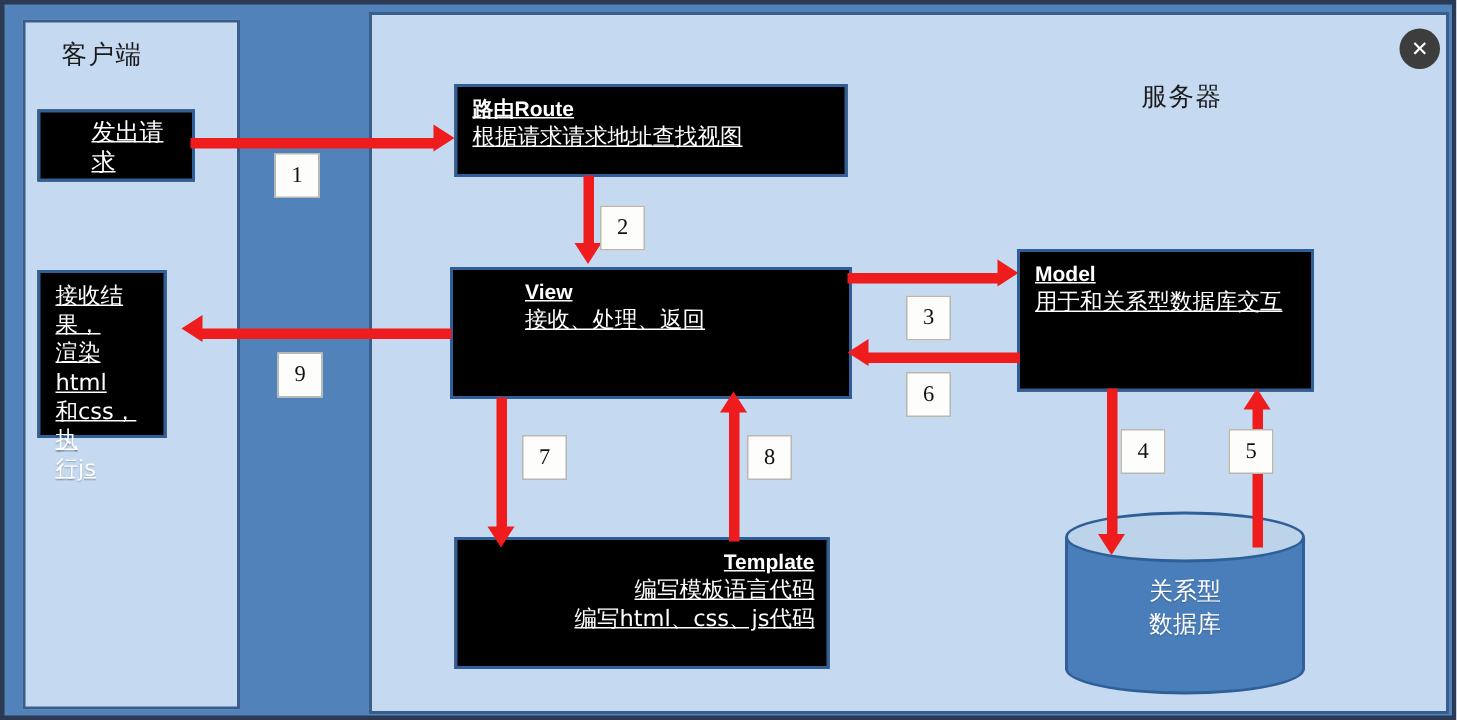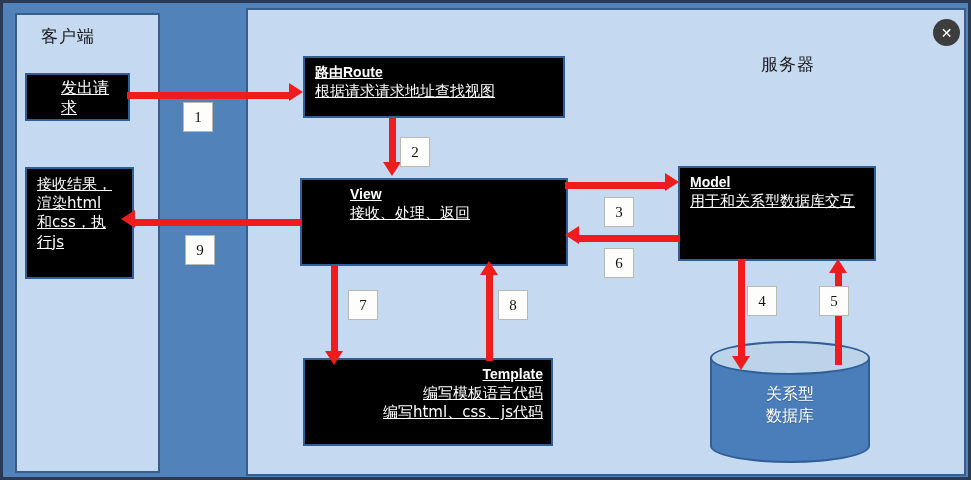--- a/index.html
+++ b/index.html
@@ -63,21 +63,21 @@
   }
   .box .en {
     font-family: "Liberation Sans", "DejaVu Sans", sans-serif;
     font-weight: bold;
     font-size: 14px;
   }
   .box .cn { font-size: 15px; }
 
   .box-request  { left: 22px;  top: 70px;  width: 105px; height: 48px;
                   display: flex; align-items: center; }
-  .box-receive  { left: 22px;  top: 164px; width: 109px; height: 112px; }
+  .box-receive  { left: 22px;  top: 177px; width: 86px; height: 112px; }
   .box-route    { left: 300px; top: 53px;  width: 262px; height: 62px; }
   .box-view     { left: 297px; top: 175px; width: 268px; height: 88px; padding-left: 48px; }
   .box-model    { left: 675px; top: 163px; width: 198px; height: 95px; }
   .box-template { left: 300px; top: 355px; width: 250px; height: 88px; text-align: right; }
 
   .box-request .cn { font-size: 16px; margin-left: 24px; }
   .box-receive .cn { font-size: 15px; }
 
   
   .db {

